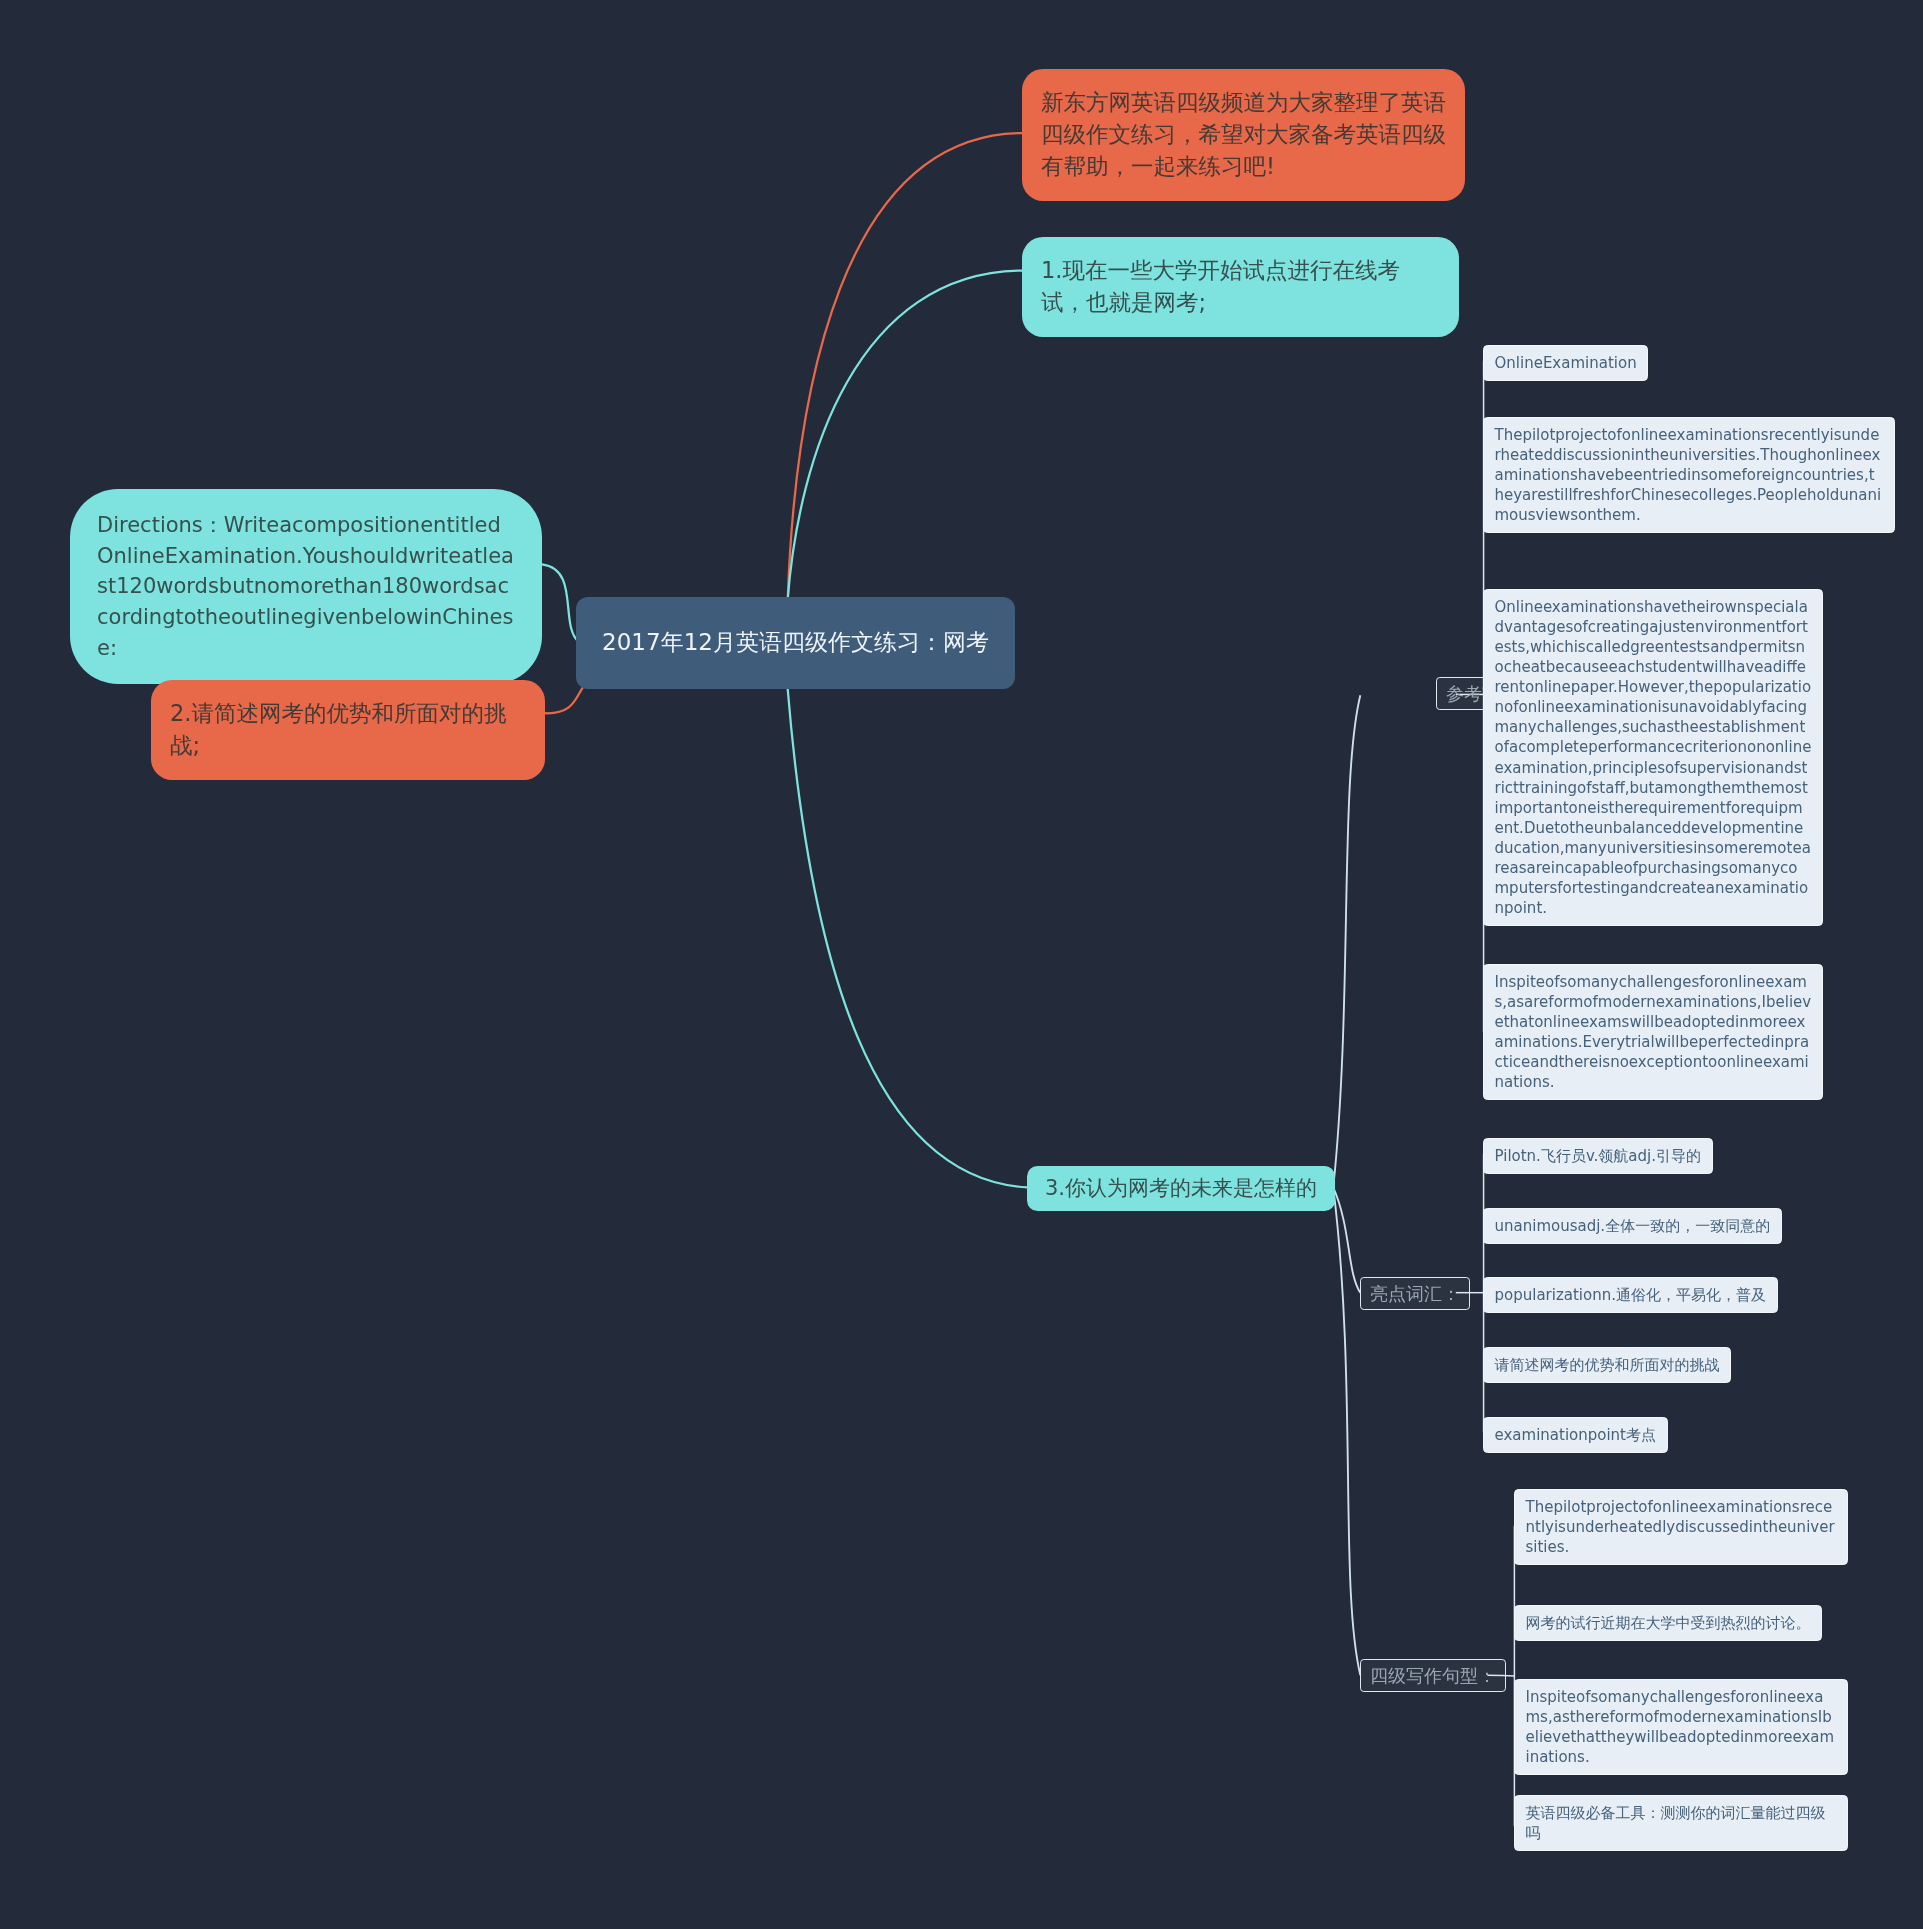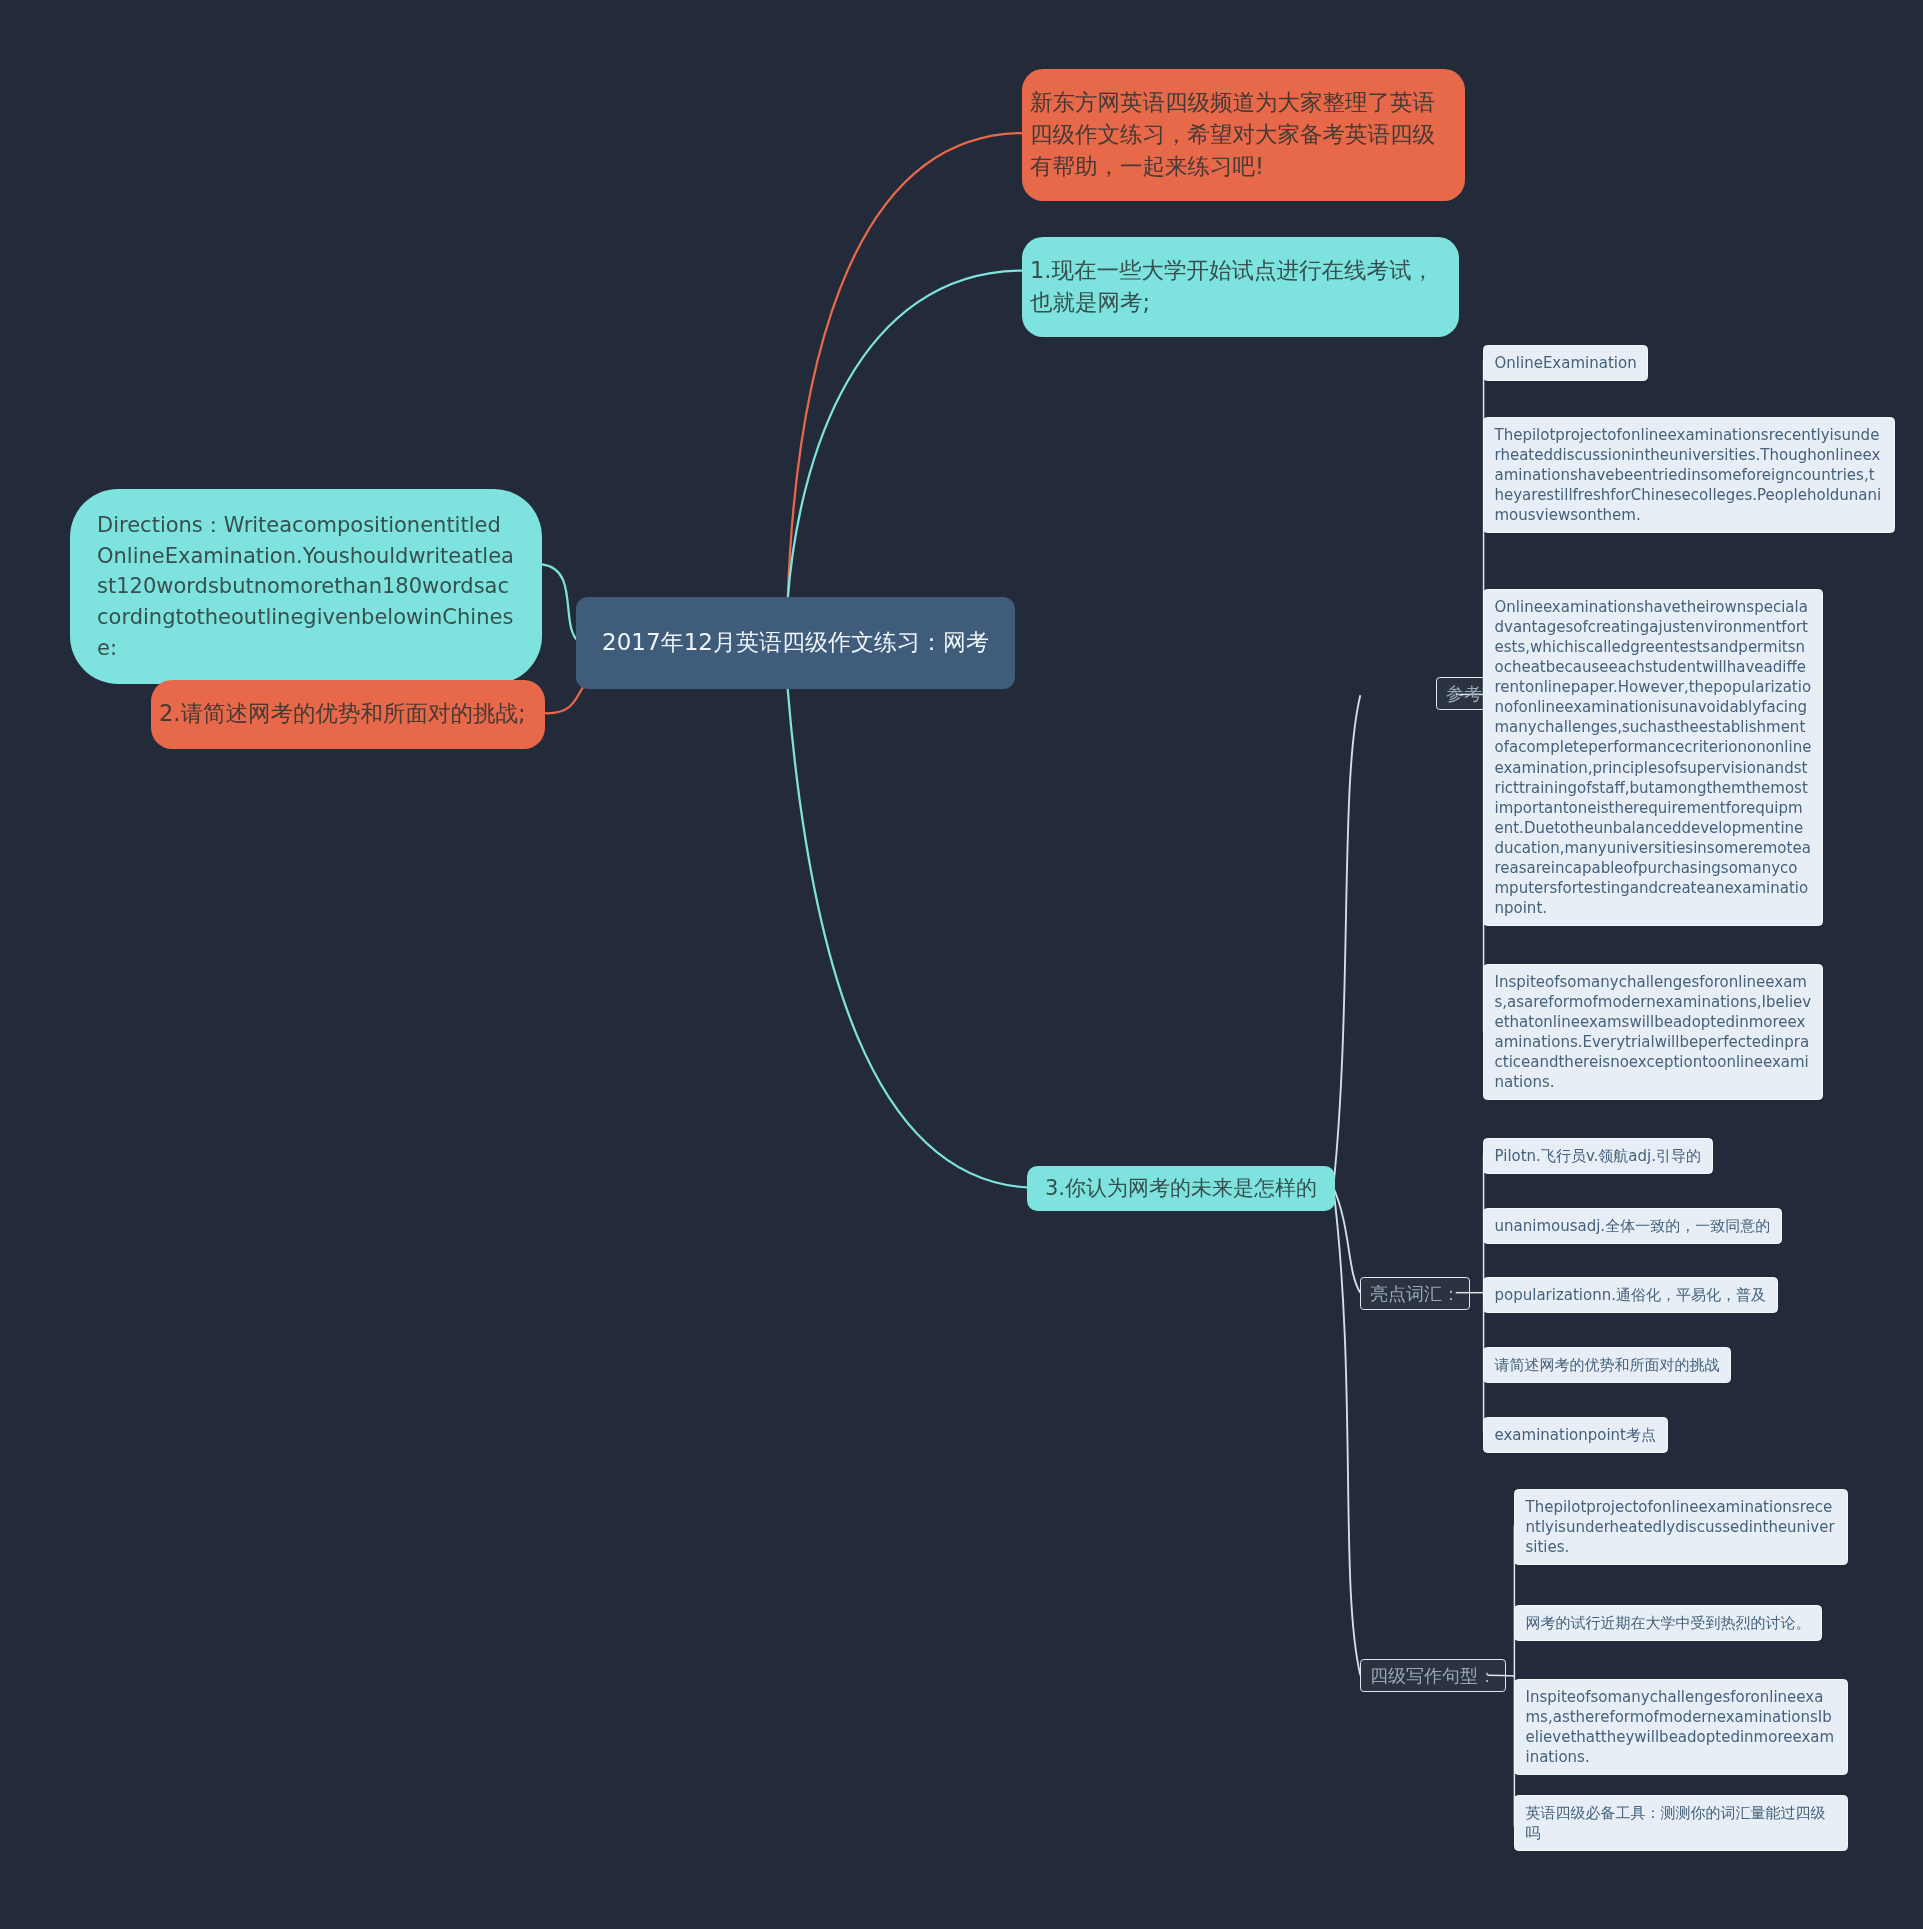--- a/index.html
+++ b/index.html
@@ -4,21 +4,21 @@
 <style>
   html,body{margin:0;padding:0;background:#232b3a;}
   #canvas{
     position:relative;width:1924px;height:1930px;overflow:hidden;
     background:#232b3a;
     font-family:"DejaVu Sans","Liberation Sans",sans-serif;
   }
   #edges{position:absolute;left:0;top:0;width:1924px;height:1930px;}
   .node{
     position:absolute;box-sizing:border-box;word-break:break-all;
-    border-radius:21px;padding:18px 8px;font-size:22.5px;line-height:1.42;
+    border-radius:21px;padding:18px 19px;font-size:22.5px;line-height:1.42;
   }
   .node-central{
     background:#3f5c7b;color:#eef4f9;border-radius:12px;
     font-size:23px;text-align:center;line-height:1.55;
     display:flex;align-items:center;justify-content:center;
   }
   .node-orange{background:#e8684a;color:#453a34;}
   .node-teal{background:#7ee3de;color:#35504e;}
   .node-directions{border-radius:48px;font-size:21px;line-height:1.46;padding:21px 27px;}
   .node-oneline{white-space:nowrap;padding:7.5px 18px;border-radius:10.5px;font-size:21px;}

